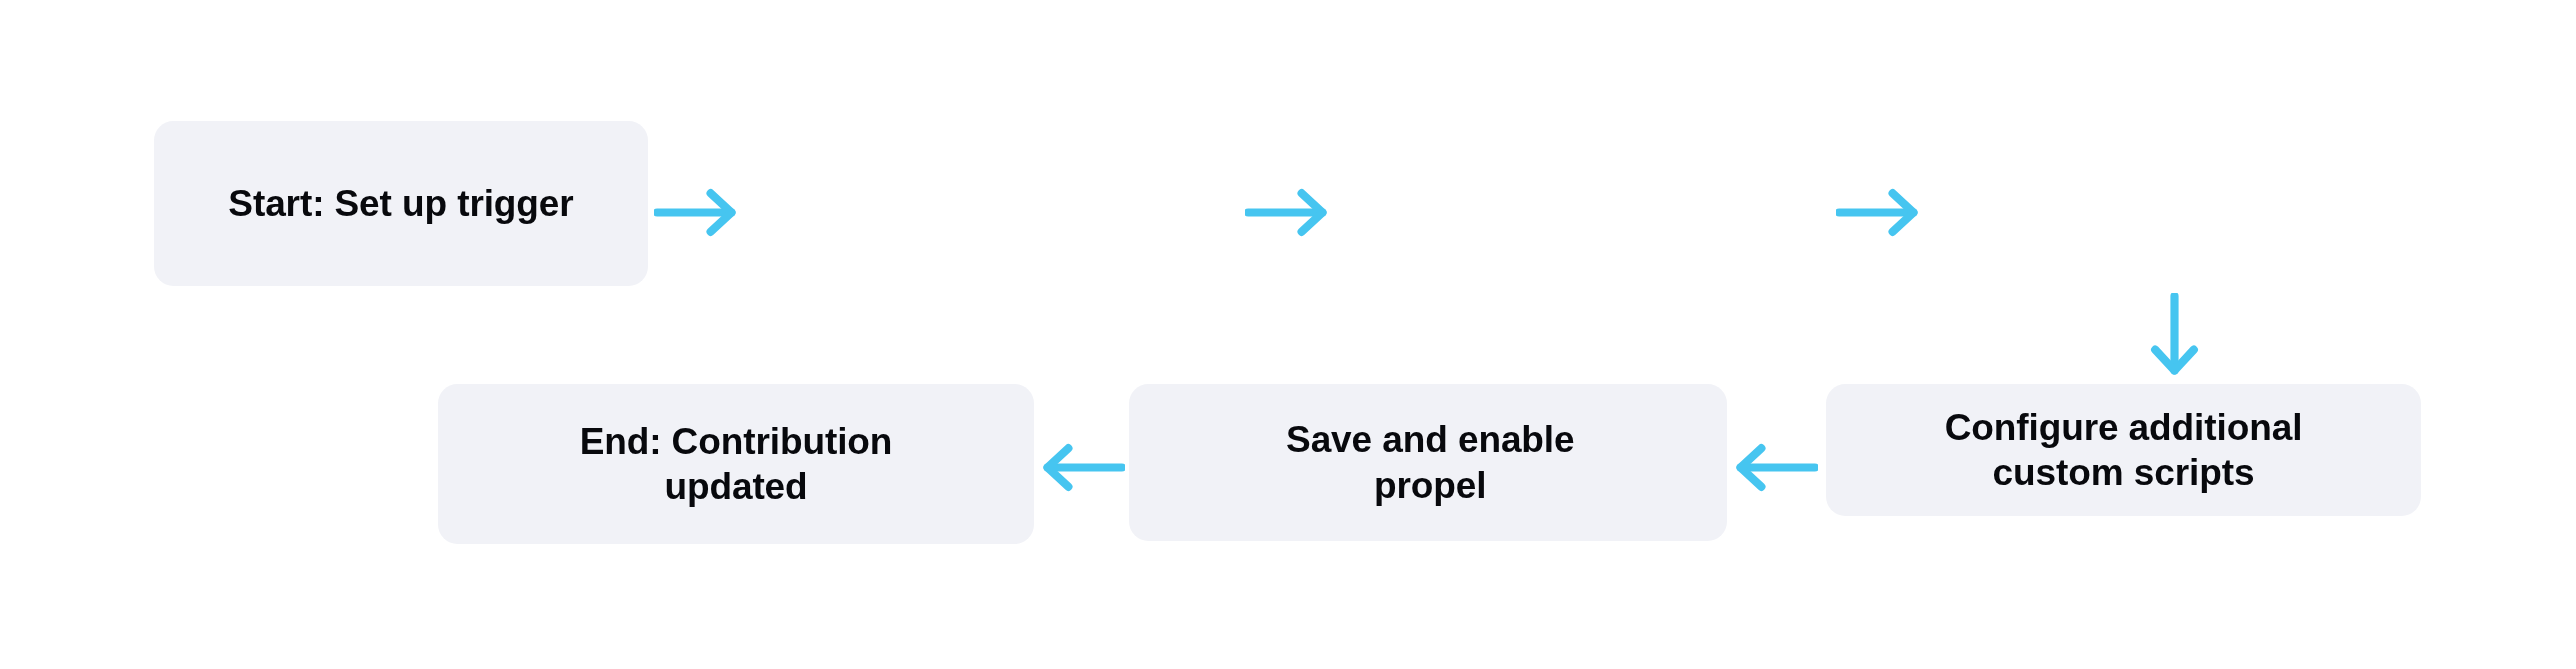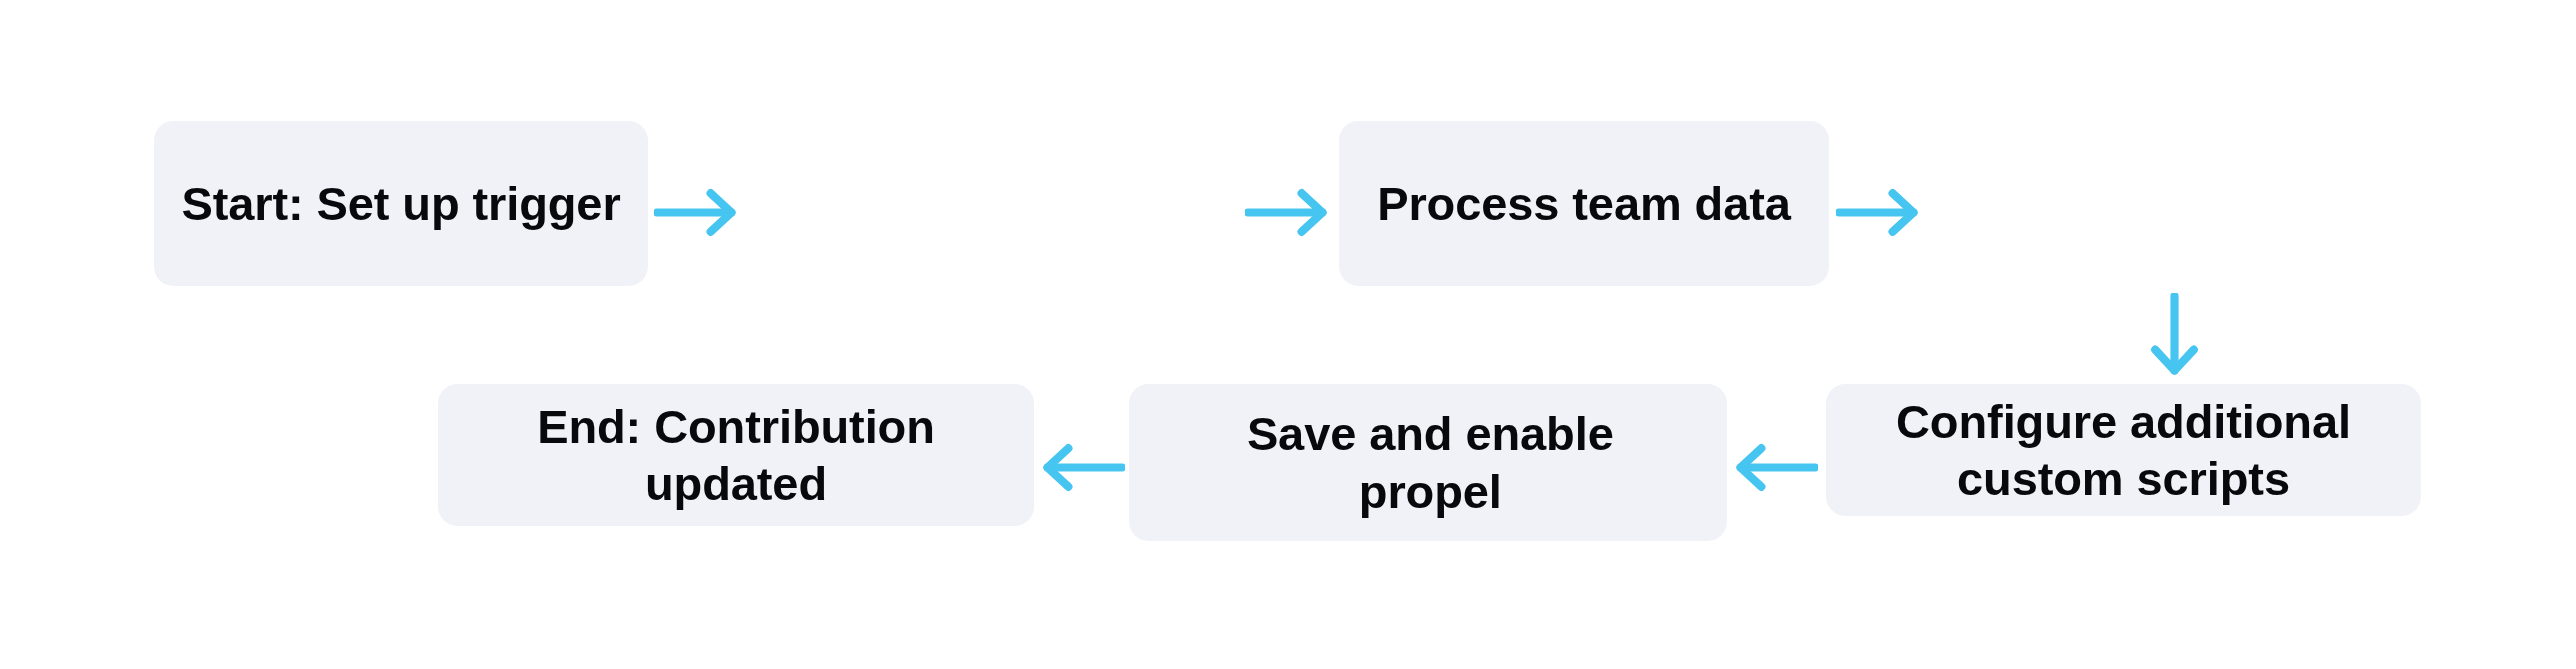--- a/index.html
+++ b/index.html
@@ -26,34 +26,34 @@
     border-radius: 19.4px;
     display: flex;
     align-items: center;
     justify-content: center;
     box-sizing: border-box;
     padding: 7.5px 19.4px;
   }
   .node-label {
     font-family: "Liberation Sans", sans-serif;
     font-weight: bold;
-    font-size: 47px;
+    font-size: 37px;
     line-height: 1.22;
     color: #08090d;
     text-align: center;
     white-space: pre-line;
     letter-spacing: -0.1px;
   }
   
   #node-start        { left: 154px;  top: 121px; width: 494px; height: 165px; }
   #node-retrieve     { left: 745px; top: 121px; width: 493px; height: 165px; }
   #node-process      { left: 1339px; top: 121px; width: 490px; height: 165px; }
   #node-integrate    { left: 1928px; top: 121px; width: 493px; height: 165px; }
   
-  #node-end          { left: 438px;  top: 384px; width: 596px; height: 142px; }
+  #node-end          { left: 438px;  top: 384px; width: 596px; height: 160px; }
   #node-save         { left: 1129px; top: 384px; width: 598px; height: 157px; padding-left: 24px; }
   #node-configure    { left: 1826px; top: 384px; width: 595px; height: 132px; }
 
   
   .connector {
     position: absolute;
   }
   .connector svg { display: block; }
 
   #edge-start-retrieve   { left: 654px;  top: 185px; }
@@ -66,23 +66,20 @@
 </head>
 <body>
 
 <div id="flow-canvas">
 
   <div class="node" id="node-start">
     <span class="node-label">Start: Set up trigger</span>
   </div>
 
 
-  <div class="node" id="node-process">
-    <span class="node-label">Process team data</span>
-  </div>
 
 
   <div class="node" id="node-configure">
     <span class="node-label">Configure additional
 custom scripts</span>
   </div>
 
   <div class="node" id="node-save">
     <span class="node-label">Save and enable
 propel</span>

